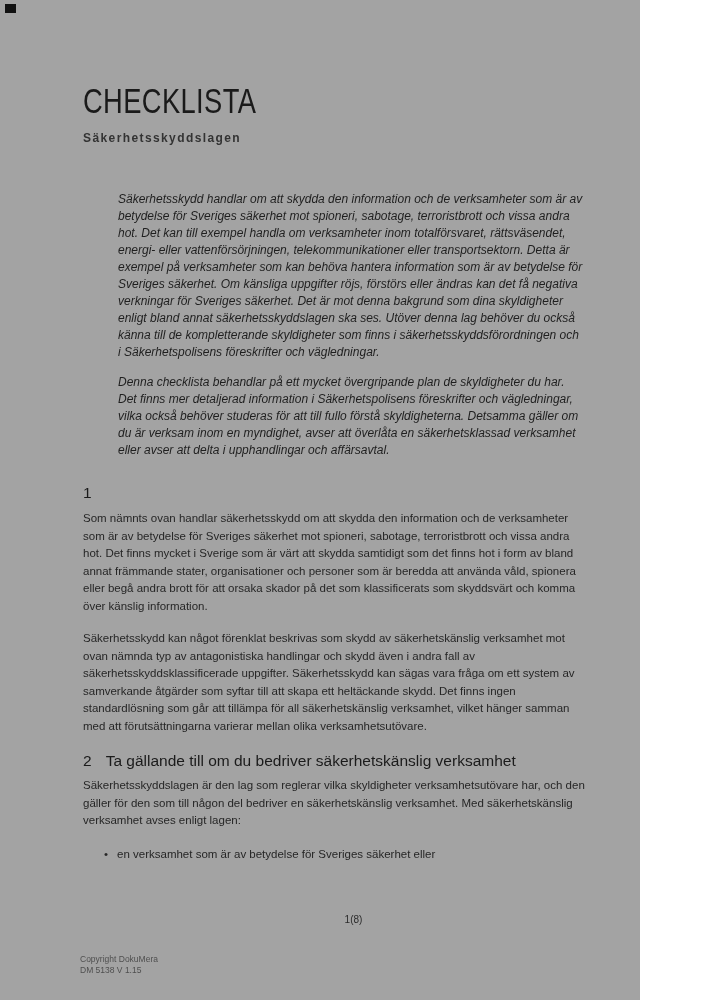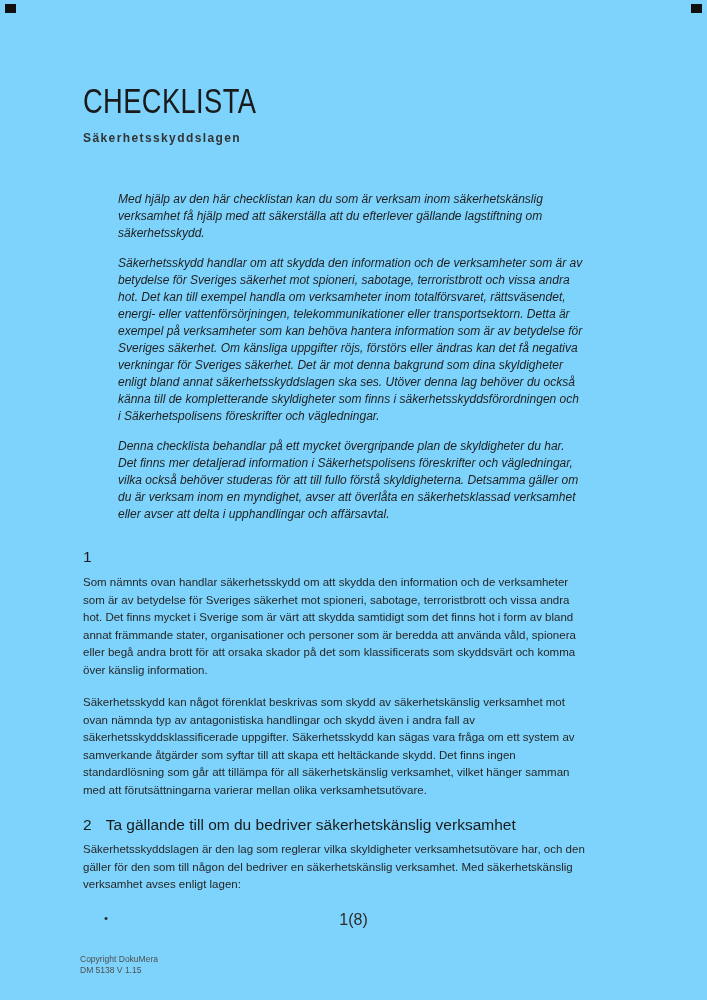--- a/index.html
+++ b/index.html
@@ -5,23 +5,23 @@
 <style>
   * { box-sizing: border-box; margin: 0; padding: 0; }
   html, body { background: #ffffff; }
   body {
     font-family: "Liberation Sans", "DejaVu Sans", sans-serif;
     color: #222222;
     -webkit-font-smoothing: antialiased;
   }
   .page {
     position: relative;
-    width: 707px;
+    width: 640px;
     height: 1000px;
-    background: #7dd3fc;
+    background: #a3a3a3;
     overflow: hidden;
   }
   .reg-mark {
     position: absolute;
     top: 4px;
     width: 11px;
     height: 9px;
     background: #111111;
   }
   .reg-mark.left  { left: 5px; }
@@ -107,21 +107,21 @@
     line-height: 17.5px;
     color: #262626;
   }
 
   .page-number {
     position: absolute;
     top: 913px;
     left: 0;
     width: 707px;
     text-align: center;
-    font-size: 16px;
+    font-size: 10px;
     line-height: 14px;
     color: #2b2b2b;
   }
   .footer {
     position: absolute;
     top: 954px;
     left: 80px;
     font-size: 8.5px;
     line-height: 11px;
     color: #4f4f4f;
@@ -134,23 +134,20 @@
 
   <div class="reg-mark left"></div>
   <div class="reg-mark right"></div>
 
   <div class="content">
 
     <h1 class="doc-title">CHECKLISTA</h1>
     <div class="doc-subtitle">Säkerhetsskyddslagen</div>
 
     <div class="intro">
-      <p>Med hjälp av den här checklistan kan du som är verksam inom säkerhetskänslig
-verksamhet få hjälp med att säkerställa att du efterlever gällande lagstiftning om
-säkerhetsskydd.</p>
       <p>Säkerhetsskydd handlar om att skydda den information och de verksamheter som är av
 betydelse för Sveriges säkerhet mot spioneri, sabotage, terroristbrott och vissa andra
 hot. Det kan till exempel handla om verksamheter inom totalförsvaret, rättsväsendet,
 energi- eller vattenförsörjningen, telekommunikationer eller transportsektorn. Detta är
 exempel på verksamheter som kan behöva hantera information som är av betydelse för
 Sveriges säkerhet. Om känsliga uppgifter röjs, förstörs eller ändras kan det få negativa
 verkningar för Sveriges säkerhet. Det är mot denna bakgrund som dina skyldigheter
 enligt bland annat säkerhetsskyddslagen ska ses. Utöver denna lag behöver du också
 känna till de kompletterande skyldigheter som finns i säkerhetsskyddsförordningen och
 i Säkerhetspolisens föreskrifter och vägledningar.</p>
@@ -181,20 +178,21 @@
       <span class="num">2</span>
       <span class="txt">Ta gällande till om du bedriver säkerhetskänslig verksamhet</span>
     </h2>
     <p class="body-p tight">Säkerhetsskyddslagen är den lag som reglerar vilka skyldigheter verksamhetsutövare har, och den
 gäller för den som till någon del bedriver en säkerhetskänslig verksamhet. Med säkerhetskänslig
 verksamhet avses enligt lagen:</p>
 
     <ul class="bullets">
       <li>
         <span class="dot">•</span>
+        <span>en verksamhet som är av betydelse för Sveriges säkerhet eller</span>
       </li>
     </ul>
 
   </div>
 
   <div class="page-number">1(8)</div>
 
   <div class="footer">
     <div>Copyright DokuMera</div>
     <div>DM 5138 V 1.15</div>

